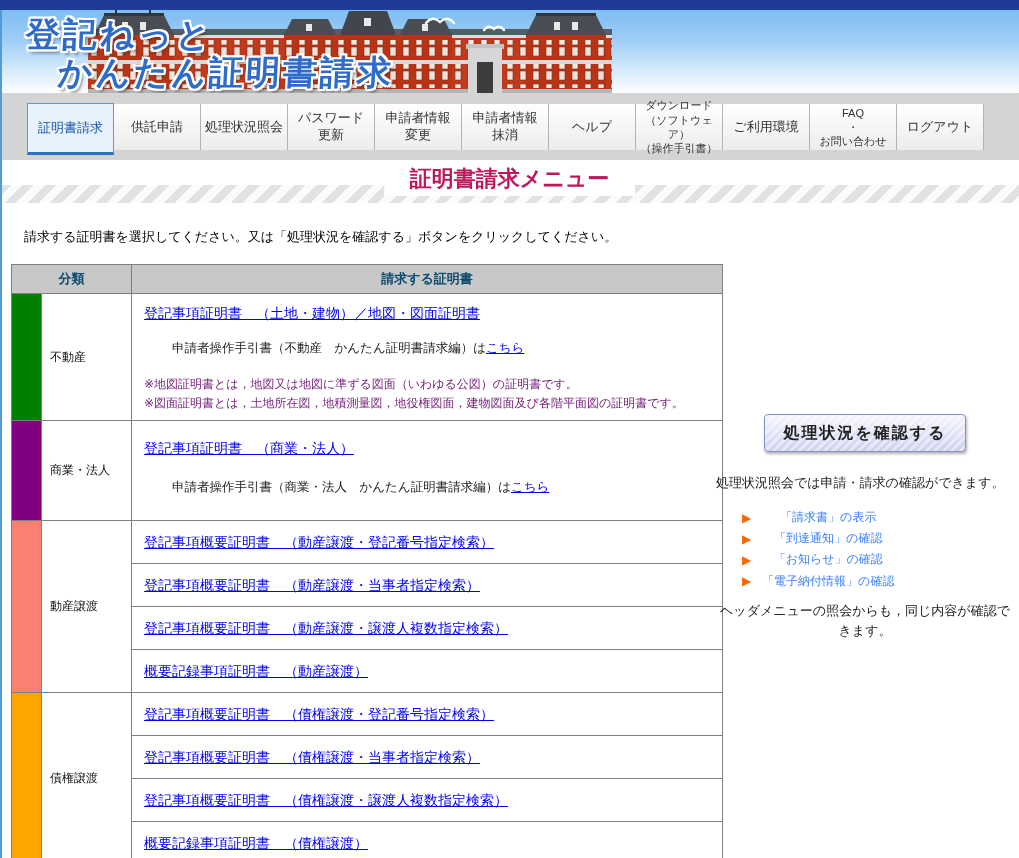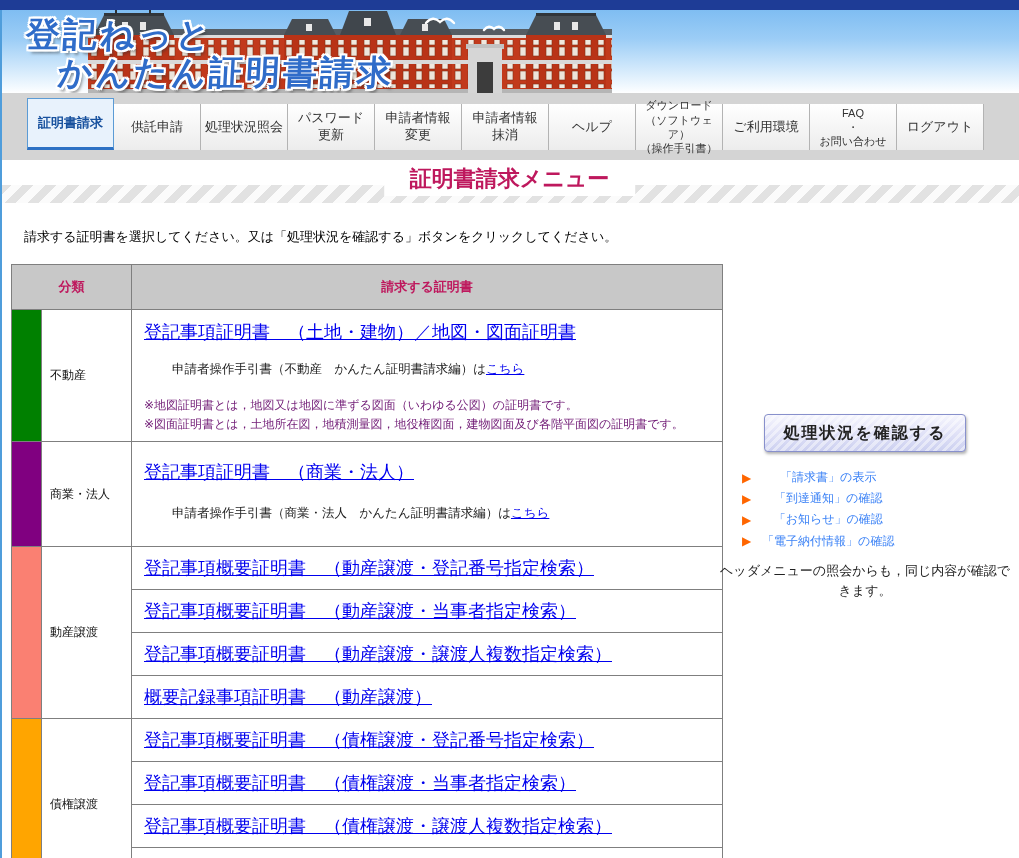--- a/index.html
+++ b/index.html
@@ -22,42 +22,42 @@
 
   
   .tabbar{position:absolute;left:0;top:93px;width:1019px;height:67px;background:#d4d4d4;}
   .tabs{display:flex;align-items:flex-start;margin-left:27px;}
   .tab{box-sizing:border-box;width:87px;height:46px;margin-top:11px;background:linear-gradient(#ffffff,#ececec);
     border-right:1px solid #b3b3b3;display:flex;align-items:center;justify-content:center;
     font-size:13px;color:#333;cursor:pointer;}
   .tab:first-child{border-left:1px solid #b3b3b3;}
   .tab .tab-label{white-space:pre-line;text-align:center;line-height:1.3;}
   .tab.small{font-size:11px;}
-  .tab.active{height:52px;margin-top:5px;background:#e8f2fc;border:1px solid #5b9bd5;border-bottom:3px solid #2d71c4;
-    color:#17519e;font-weight:bold;}
+  .tab.active{height:52px;margin-top:10px;background:#e8f2fc;border:1px solid #5b9bd5;border-bottom:3px solid #2d71c4;
+    color:#17519e;font-weight:normal;}
 
   
   .stripe{position:absolute;left:0;top:185px;width:1019px;height:18px;z-index:1;
     background:repeating-linear-gradient(135deg,#e2e2e2 0 8px,#fbfbfb 8px 16px);}
   .page-title{position:absolute;top:162px;left:50%;transform:translateX(-50%);z-index:2;
     background:#fff;padding:2px 26px;font-size:22px;font-weight:bold;color:#be185d;white-space:nowrap;}
   .instruction{position:absolute;left:24px;top:228px;font-size:13px;color:#000000;}
 
   
   .table-wrap{position:absolute;left:11px;top:264px;}
   table.menu{border-collapse:collapse;width:711px;table-layout:fixed;}
   table.menu th,table.menu td{border:1px solid #7f7f7f;}
-  table.menu th{background:#c8c8c8;color:#be185d;font-size:13px;font-weight:bold;height:28px;padding:8px;margin-left:28px;}
+  table.menu th{background:#c8c8c8;color:#0c4a6e;font-size:13px;font-weight:bold;height:28px;padding:0;margin-left:28px;}
   td.color-bar{padding:0;}
   td.category{vertical-align:middle;padding:0 4px 0 8px;font-size:12px;color:#111;background:#fff;}
   td.cert-cell{background:#fff;vertical-align:middle;padding:0 8px 0 12px;}
   td.cert-cell.sec0{vertical-align:top;padding:10px 8px 8px 12px;}
   td.cert-cell.sec1{vertical-align:top;padding:18px 8px 24px 12px;}
   td.cert-cell.sec2,td.cert-cell.sec3{height:42px;}
-  a.cert-link{color:#0000ee;font-size:18px;text-decoration:underline;}
+  a.cert-link{color:#0000ee;font-size:14px;text-decoration:underline;}
   .manual-line{font-size:12.5px;color:#222;}
   .sec0 .manual-line{margin:17px 0 0 28px;}
   .sec1 .manual-line{margin:21px 0 0 28px;}
   a.manual-link{color:#0000ee;text-decoration:underline;}
   .note-line{font-size:12px;line-height:1.55;color:#701a75;}
   .note-line.first{margin-top:18px;}
 
   
   .side-panel{position:absolute;left:716px;top:414px;width:298px;}
   .status-button{display:block;margin:0 auto;width:202px;height:38px;cursor:pointer;
@@ -258,20 +258,21 @@
             <td class="cert-cell sec3">
               <div class="link-line"><a href="#" class="cert-link">概要記録事項証明書　（債権譲渡）</a></div>
             </td>
           </tr>
         </tbody>
     </table>
   </div>
 
   <div class="side-panel">
     <button class="status-button">処理状況を確認する</button>
+    <div class="panel-desc">処理状況照会では申請・請求の確認ができます。</div>
     <div class="panel-list">
         <div class="panel-item">
           <span class="arrow" style="color: rgb(255, 102, 0);">▶</span>
           <span class="item-text">「請求書」の表示</span>
         </div>
         <div class="panel-item">
           <span class="arrow" style="color: rgb(255, 102, 0);">▶</span>
           <span class="item-text">「到達通知」の確認</span>
         </div>
         <div class="panel-item">

